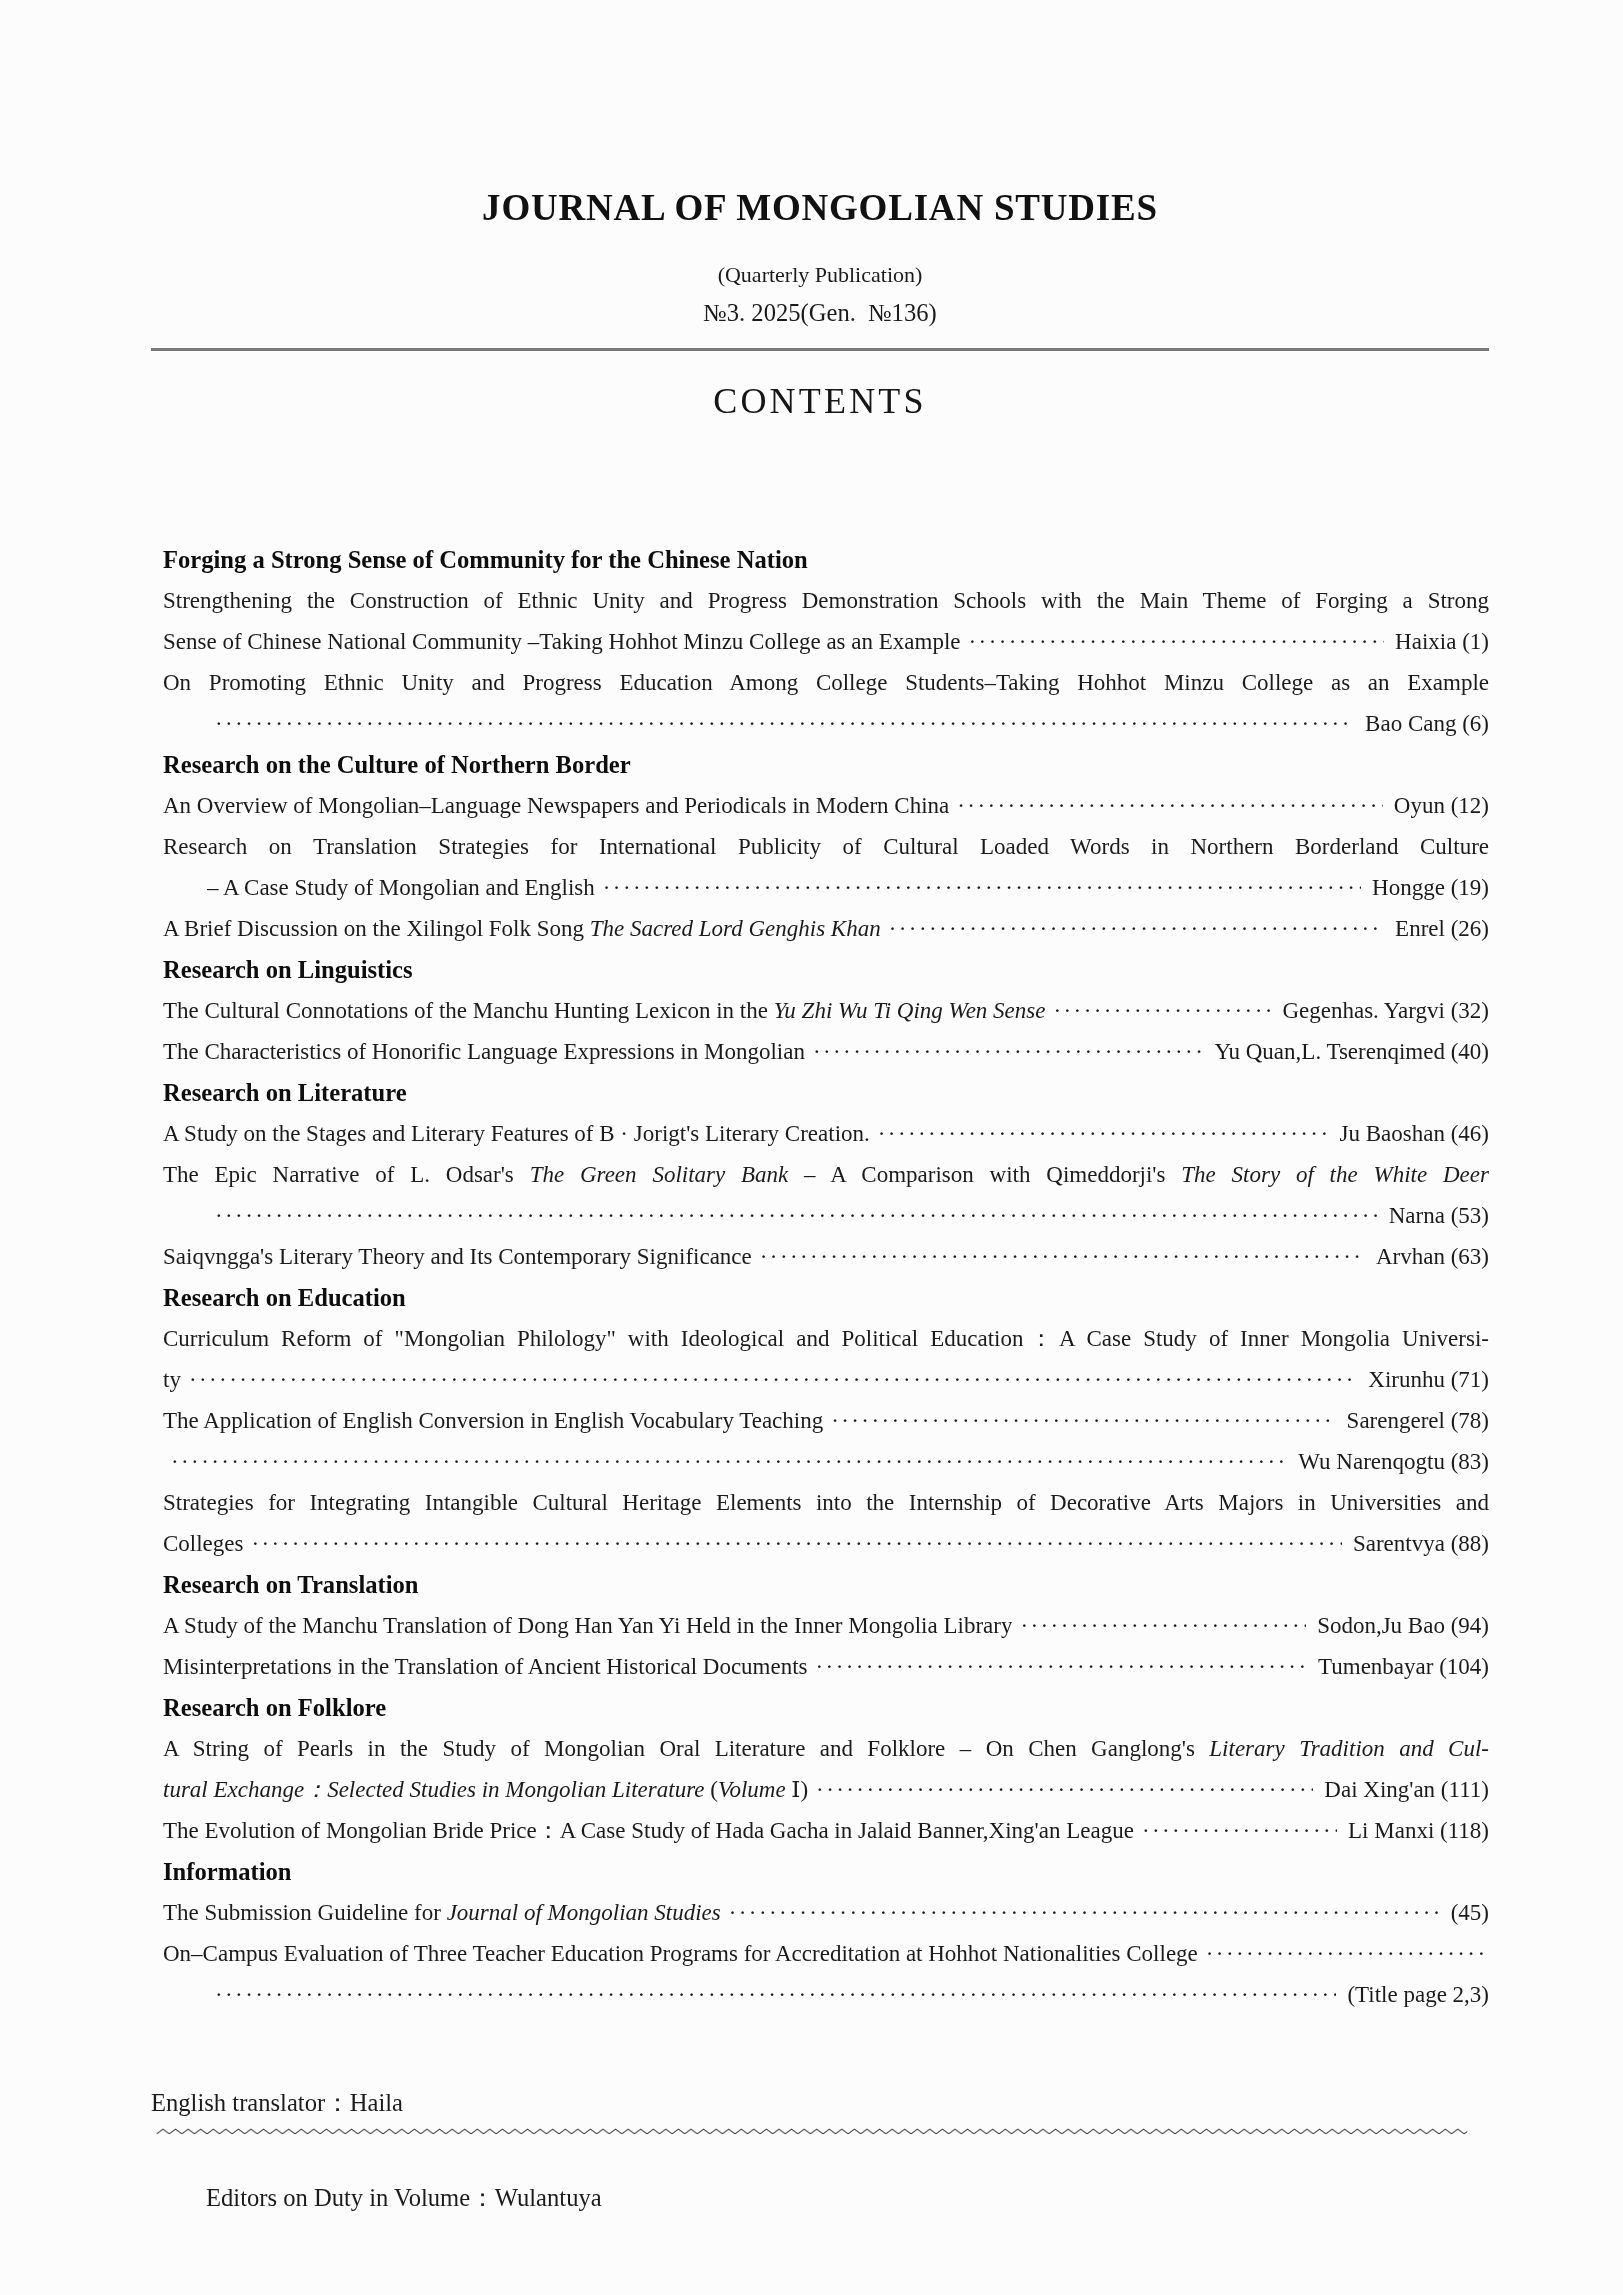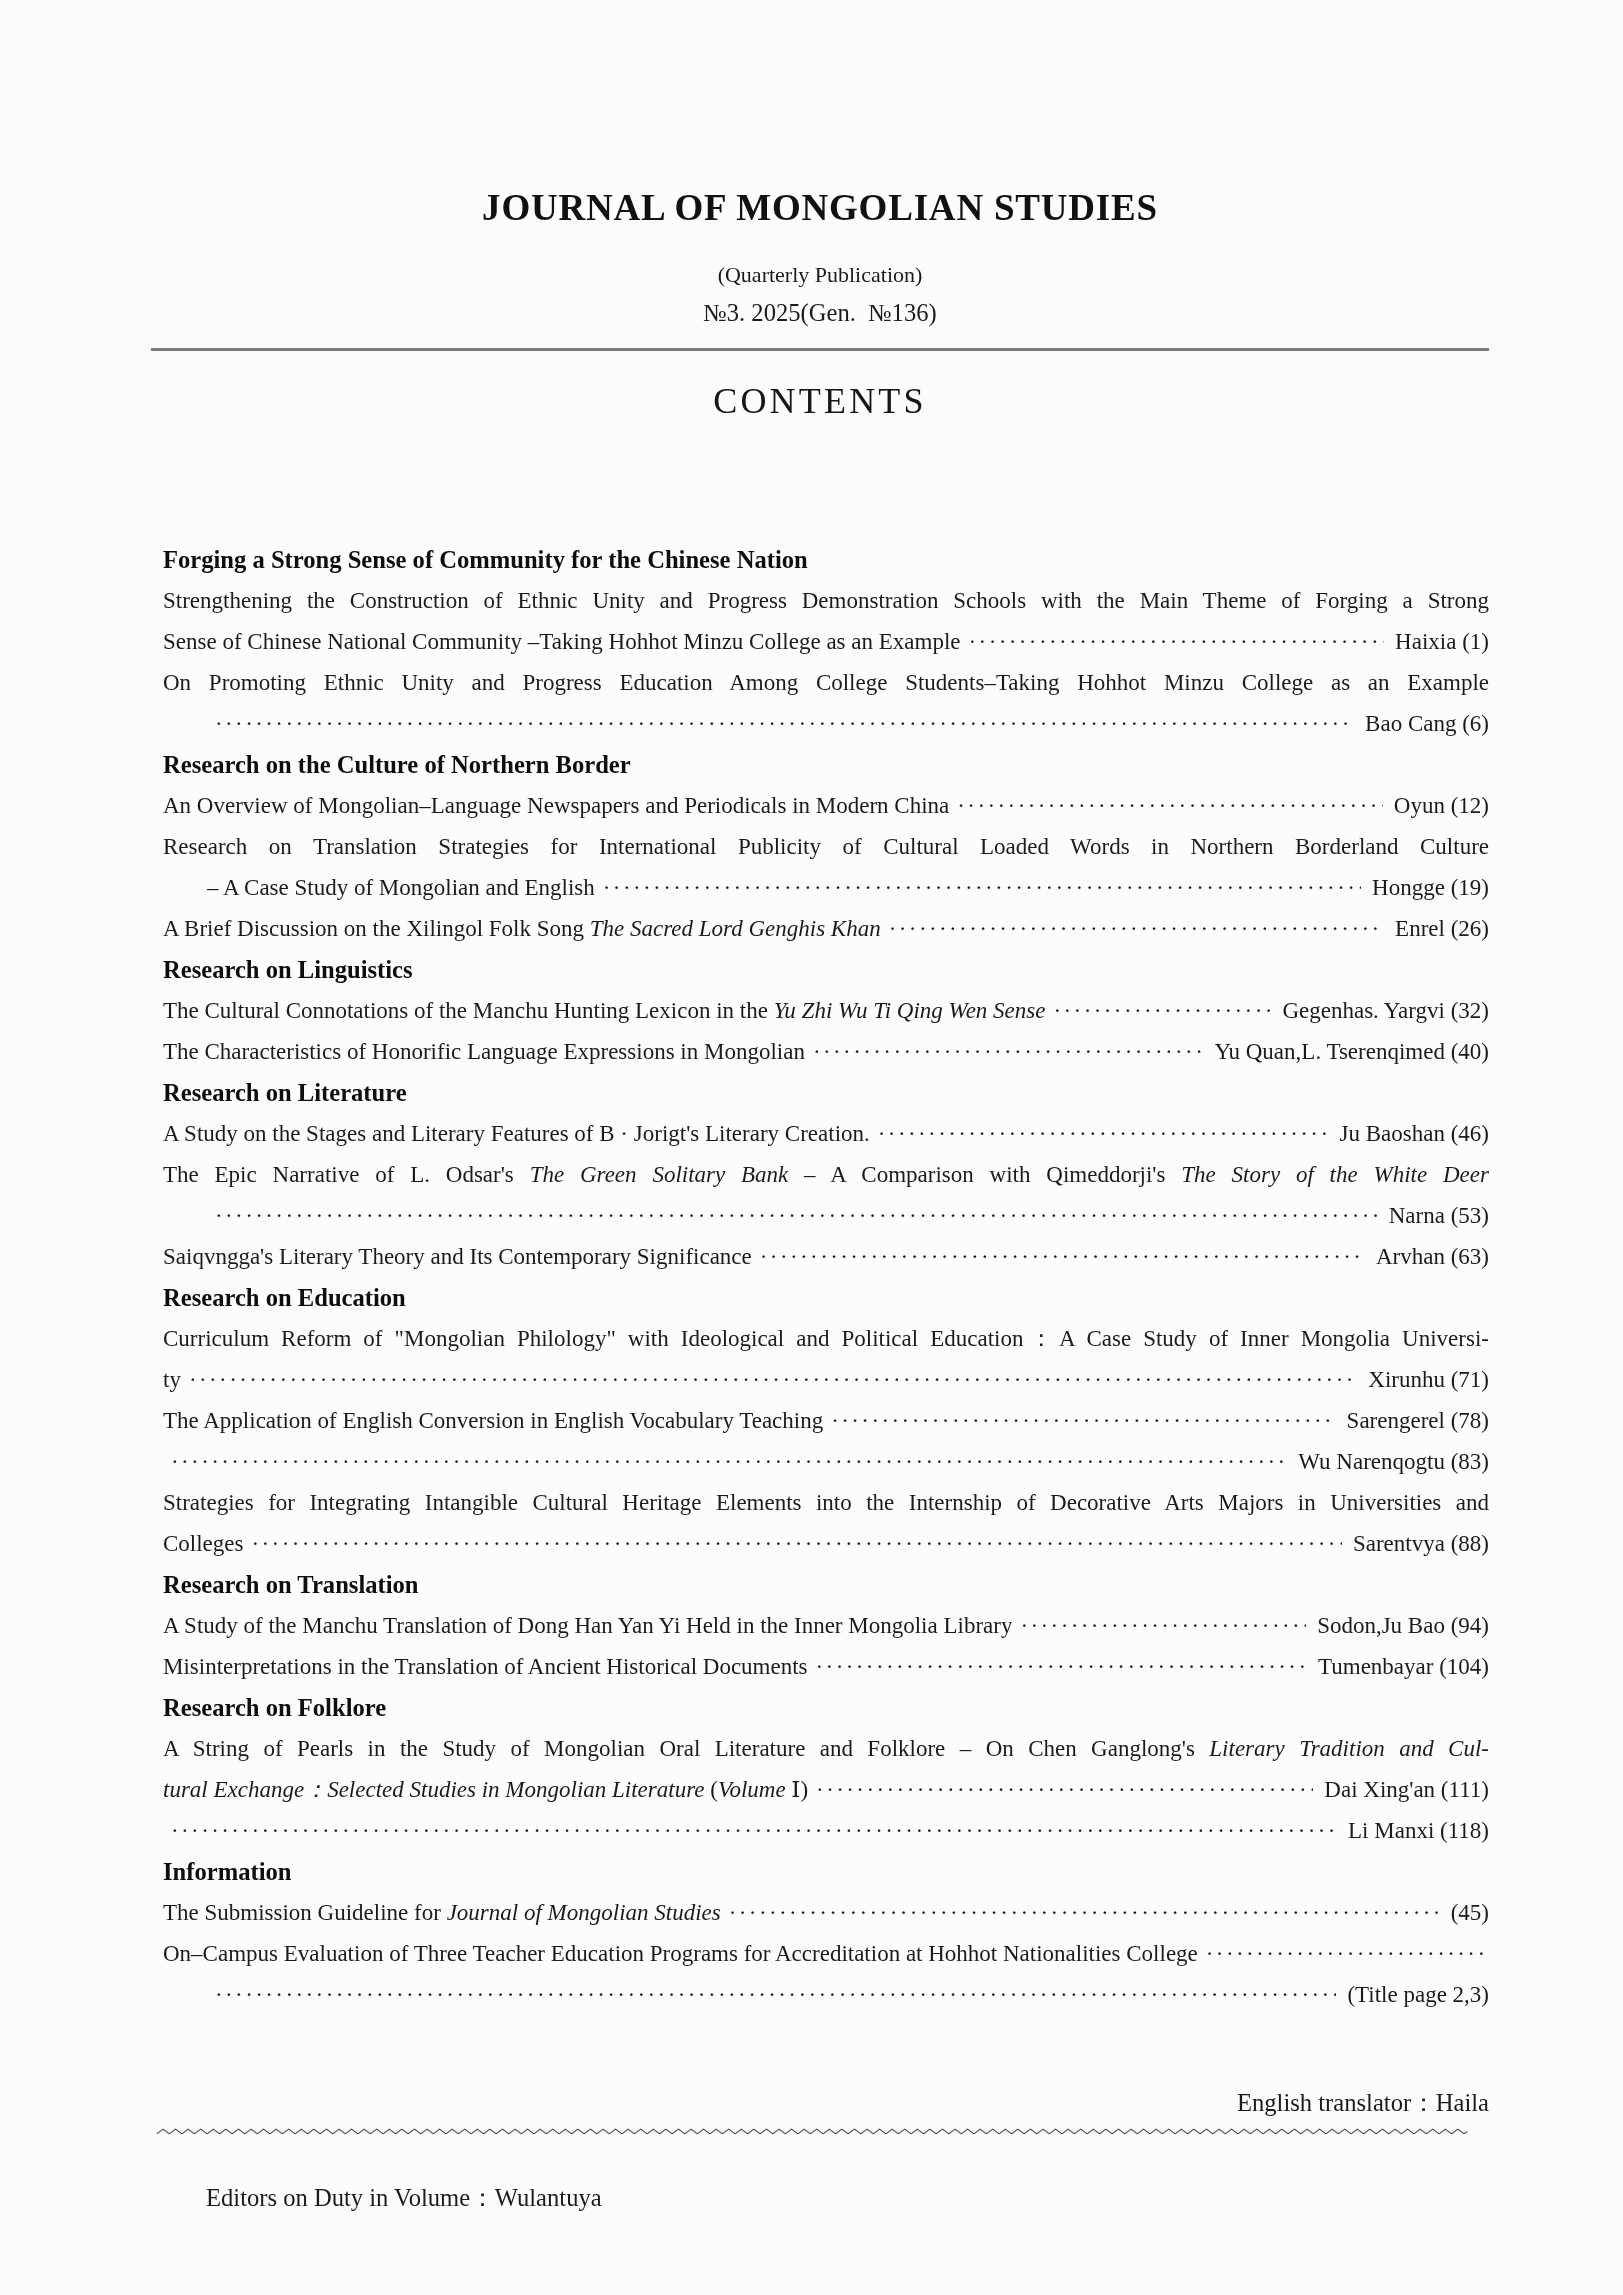--- a/index.html
+++ b/index.html
@@ -45,21 +45,21 @@
   .line .leader{
     flex:1 1 16px; min-width:16px; overflow:hidden; white-space:nowrap;
     letter-spacing:2.4px; margin-left:8px; color:#1b1b1b;
   }
   .line.no-right .leader{ margin-right:0; }
   .line .right{ white-space:nowrap; flex:none; margin-left:11px; }
   .line.indent{ padding-left:44px; }
   .it{ font-style:italic; }
   
   .translator-line{
-    margin-top:67px; text-align:right;
+    margin-top:67px; text-align:left;
     font-size:24.6px; line-height:41px;
   }
   .wavy{ margin-top:3.2px; display:block; }
   .editors-line{
     margin-top:40px; padding-left:55px;
     font-size:24.6px; line-height:41px;
   }
 </style>
 </head>
 <body style="color: rgb(27, 27, 27);">
@@ -167,20 +167,21 @@
         <span class="right">Tumenbayar (104)</span>
       </div>
       <div class="sec-header">Research on Folklore</div>
       <div class="line justify"><span>A String of Pearls in the Study of Mongolian Oral Literature and Folklore – On Chen Ganglong's </span><span class="it">Literary Tradition and Cul-</span></div>
       <div class="line flex">
         <span class="text"><span class="it">tural Exchange：Selected Studies in Mongolian Literature</span><span> (</span><span class="it">Volume</span><span> Ⅰ) </span></span>
         <span class="leader">················································································································································································································································</span>
         <span class="right">Dai Xing'an (111)</span>
       </div>
       <div class="line flex">
+        <span class="text"><span>The Evolution of Mongolian Bride Price：A Case Study of Hada Gacha in Jalaid Banner,Xing'an League</span></span>
         <span class="leader">················································································································································································································································</span>
         <span class="right">Li Manxi (118)</span>
       </div>
       <div class="sec-header">Information</div>
       <div class="line flex">
         <span class="text"><span>The Submission Guideline for </span><span class="it">Journal of Mongolian Studies</span></span>
         <span class="leader">················································································································································································································································</span>
         <span class="right">(45)</span>
       </div>
       <div class="line flex no-right">

